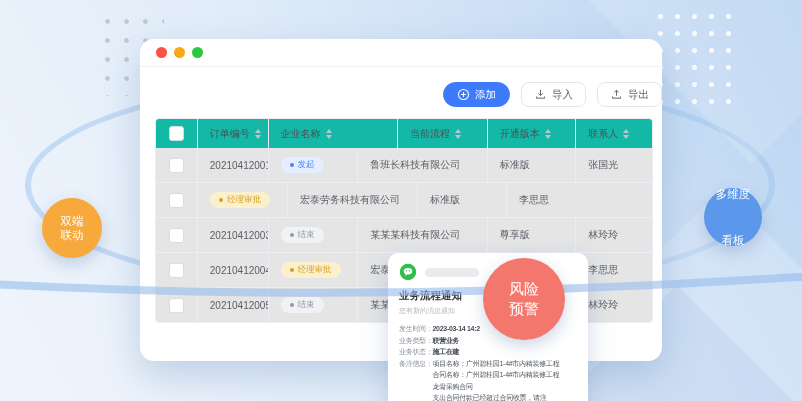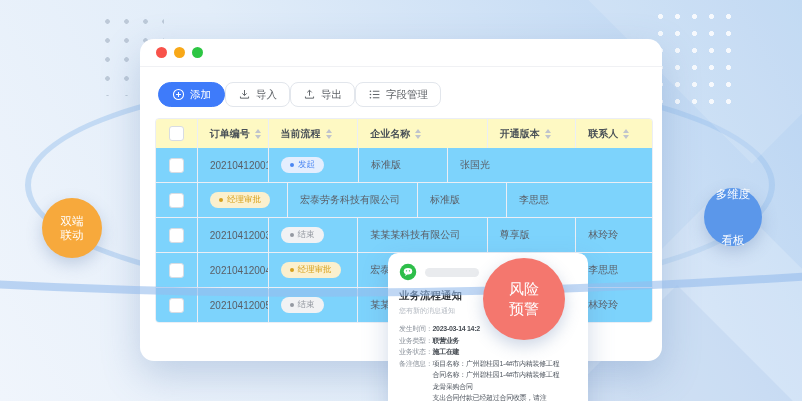--- a/index.html
+++ b/index.html
@@ -19,32 +19,32 @@
   .chev1{right:-70px;bottom:-150px;width:300px;height:300px;background:rgba(255,255,255,.20);}
   .chev2{right:-10px;bottom:-210px;width:270px;height:270px;background:rgba(124,166,220,.13);}
   .chev3{top:-150px;right:-80px;width:260px;height:260px;background:rgba(255,255,255,.14);}
   .band{position:absolute;left:0;top:0;z-index:4;pointer-events:none;}
   
   .card{position:absolute;left:140px;top:39px;width:522px;height:322px;z-index:2;
     background:#fff;border-radius:14px;box-shadow:0 14px 38px rgba(90,125,180,.30);}
   .titlebar{height:27px;border-bottom:1px solid #f0f1f4;display:flex;align-items:center;
     padding-left:16px;gap:7px;}
   .tl{width:11px;height:11px;border-radius:50%;}
-  .toolbar{display:flex;align-items:center;padding:15px 0 0 18px;gap:0;}
+  .toolbar{display:flex;align-items:center;padding:15px 0 0 18px;gap:11px;justify-content:flex-end;}
   .btn{height:25px;display:inline-flex;align-items:center;gap:5px;font-size:10.5px;
     padding:0 12px;border-radius:8px;border:1px solid #e2e6ec;background:#fff;color:#5f6368;
     box-sizing:border-box;cursor:pointer;}
   .btn-primary{background:#3e7bfa;border-color:#3e7bfa;color:#fff;border-radius:13px;padding:0 13px;}
   .btn svg{flex:0 0 auto;}
   
   .tablewrap{position:absolute;left:15px;top:79px;width:498px;border:1px solid #ebeef5;
     border-radius:4px;box-sizing:border-box;overflow:hidden;background:#fff;}
-  .trow{display:flex;align-items:stretch;border-bottom:1px solid #ebeef5;background:#7dd3fc;}
+  .trow{display:flex;align-items:stretch;border-bottom:1px solid #ebeef5;background:#e5e5e5;}
   .trow:last-child{border-bottom:none;}
-  .thead .trow{background:#fef9c3;height:29px;font-weight:bold;}
+  .thead .trow{background:#14b8a6;height:29px;}
   .tbody .trow{height:34px;}
   .tcell{display:flex;align-items:center;padding:0 0 0 12px;border-right:1px solid #ebeef5;
     box-sizing:border-box;font-size:10px;color:#5a5e66;overflow:hidden;white-space:nowrap;}
   .tcell:last-child{border-right:none;}
   .thead .tcell{color:#495057;}
   .c0{width:42px;justify-content:center;padding:0;}
   .c1{width:71px;}.c2{width:90px;}.c3{width:130px;}.c4{width:89px;}.c5{width:76px;}
   .cbx{width:13px;height:13px;border:1px solid #d8dce3;border-radius:3px;background:#fff;}
   .sort{display:inline-flex;flex-direction:column;margin-left:5px;gap:2px;}
   .sort i{display:block;width:0;height:0;border-left:3.5px solid transparent;border-right:3.5px solid transparent;}
@@ -112,58 +112,49 @@
           <path d="M8 2.5v6.5M5.3 6.6L8 9.3l2.7-2.7M3 10.5v2h10v-2" fill="none" stroke="#5f6368" stroke-width="1.2"></path>
         </svg>
         <span>导入</span>
       </button>
       <button class="btn">
         <svg width="13" height="13" viewBox="0 0 16 16">
           <path d="M8 9.5V3M5.3 5.4L8 2.7l2.7 2.7M3 10.5v2h10v-2" fill="none" stroke="#5f6368" stroke-width="1.2"></path>
         </svg>
         <span>导出</span>
       </button>
-      <button class="btn">
-        <svg width="13" height="13" viewBox="0 0 16 16">
-          <path d="M6 4h8M6 8h8M6 12h8" stroke="#5f6368" stroke-width="1.2"></path>
-          <circle cx="3" cy="4" r="1" fill="#5f6368"></circle>
-            <circle cx="3" cy="8" r="1" fill="#5f6368"></circle>
-            <circle cx="3" cy="12" r="1" fill="#5f6368"></circle>
-        </svg>
-        <span>字段管理</span>
-      </button>
     </div>
 
     <div class="tablewrap">
       <div class="thead">
           <div class="trow">
             <div class="tcell c0">
               <span class="cbx"></span>
             </div>
             <div class="tcell c1">
               <span>订单编号</span>
               <span class="sort">
                 <i class="up"></i>
                 <i class="down"></i>
               </span>
             </div>
-            <div class="tcell c2">
-              <span>当前流程</span>
-              <span class="sort">
-                <i class="up"></i>
-                <i class="down"></i>
-              </span>
-            </div>
             <div class="tcell c3">
               <span>企业名称</span>
               <span class="sort">
                 <i class="up"></i>
                 <i class="down"></i>
               </span>
             </div>
+            <div class="tcell c2">
+              <span>当前流程</span>
+              <span class="sort">
+                <i class="up"></i>
+                <i class="down"></i>
+              </span>
+            </div>
             <div class="tcell c4">
               <span>开通版本</span>
               <span class="sort">
                 <i class="up"></i>
                 <i class="down"></i>
               </span>
             </div>
             <div class="tcell c5">
               <span>联系人</span>
               <span class="sort">
@@ -178,20 +169,21 @@
             <div class="tcell c0">
               <span class="cbx"></span>
             </div>
             <div class="tcell c1">20210412001</div>
             <div class="tcell c2">
               <span class="badge b-blue">
                 <i class="dot"></i>
                 <span>发起</span>
               </span>
             </div>
+            <div class="tcell c3">鲁班长科技有限公司</div>
             <div class="tcell c4">标准版</div>
             <div class="tcell c5">张国光</div>
           </div>
           <div class="trow">
             <div class="tcell c0">
               <span class="cbx"></span>
             </div>
             <div class="tcell c2">
               <span class="badge b-yellow">
                 <i class="dot"></i>

